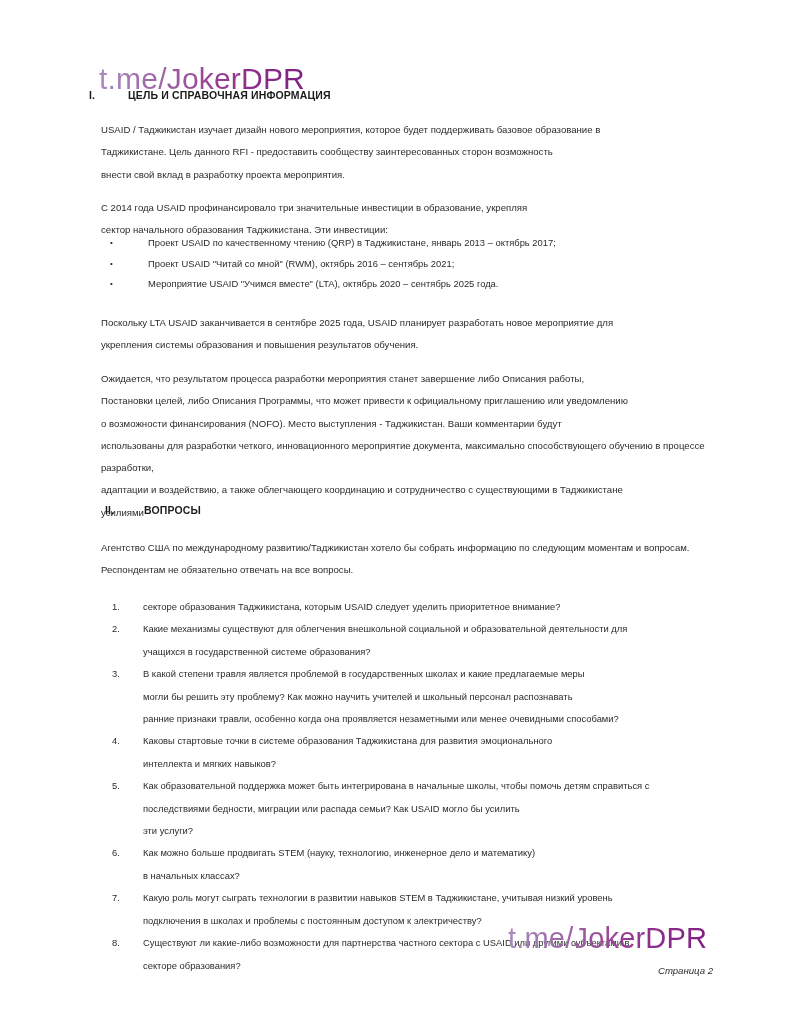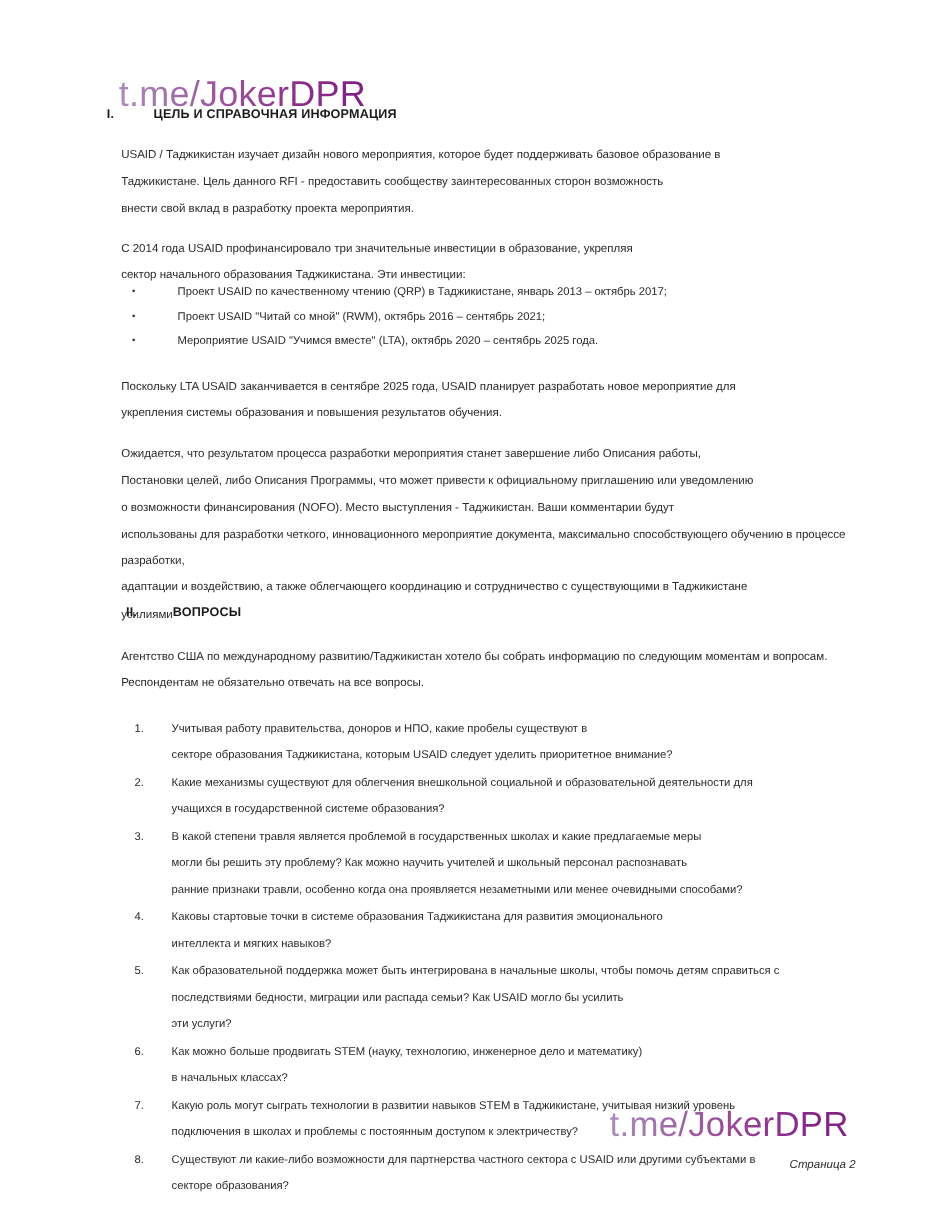--- a/index.html
+++ b/index.html
@@ -202,21 +202,20 @@
   <div class="para" style="top:537px; width:660px;">
     <span class="ln">Агентство США по международному развитию/Таджикистан хотело бы собрать информацию по следующим моментам и вопросам.</span>
     <span class="ln">Респондентам не обязательно отвечать на все вопросы.</span>
   </div>
 
   <div class="qlist">
 
     <div class="qitem">
       <span class="qnum">1.</span>
       <span class="qbody">
-        <span class="ln">Учитывая работу правительства, доноров и НПО, какие пробелы существуют в</span>
         <span class="ln">секторе образования Таджикистана, которым USAID следует уделить приоритетное внимание?</span>
       </span>
     </div>
 
     <div class="qitem">
       <span class="qnum">2.</span>
       <span class="qbody">
         <span class="ln">Какие механизмы существуют для облегчения внешкольной социальной и образовательной деятельности для</span>
         <span class="ln">учащихся в государственной системе образования?</span>
       </span>

